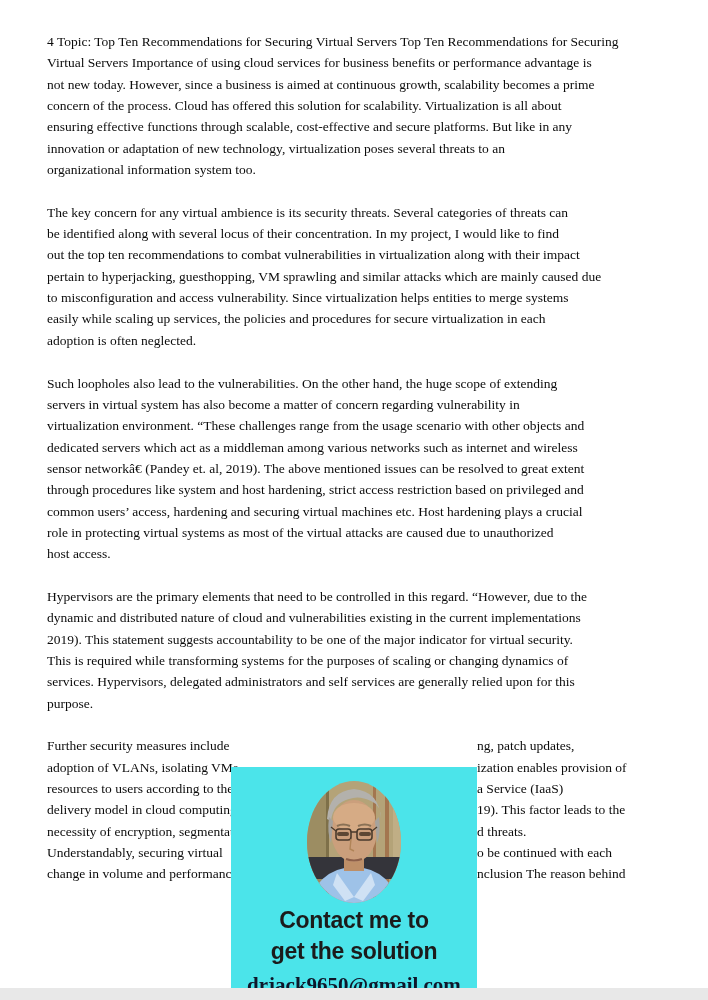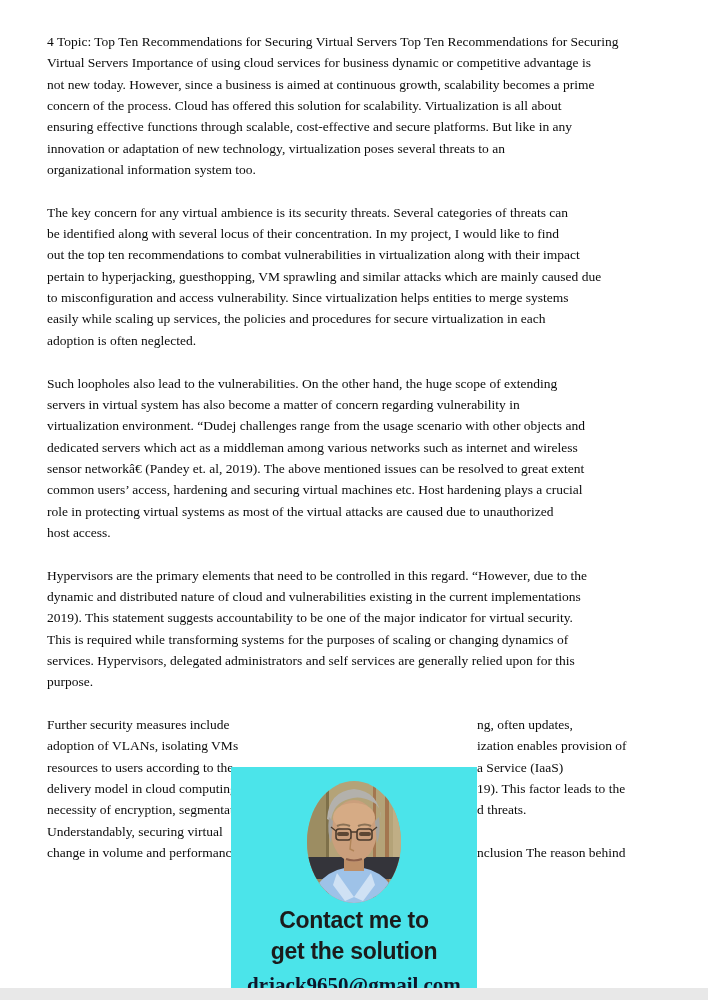--- a/index.html
+++ b/index.html
@@ -29,81 +29,83 @@
   }
 </style>
 </head>
 <body>
 
 <div class="page">
   <div class="content">
 
     <div class="para">
       <div class="ln">4 Topic: Top Ten Recommendations for Securing Virtual Servers Top Ten Recommendations for Securing</div>
-      <div class="ln">Virtual Servers Importance of using cloud services for business dynamic or competitive advantage is</div>
+      <div class="ln">Virtual Servers Importance of using cloud services for business benefits or performance advantage is</div>
       <div class="ln">not new today. However, since a business is aimed at continuous growth, scalability becomes a prime</div>
       <div class="ln">concern of the process. Cloud has offered this solution for scalability. Virtualization is all about</div>
       <div class="ln">ensuring effective functions through scalable, cost-effective and secure platforms. But like in any</div>
       <div class="ln">innovation or adaptation of new technology, virtualization poses several threats to an</div>
       <div class="ln">organizational information system too.</div>
     </div>
 
     <div class="para">
       <div class="ln">The key concern for any virtual ambience is its security threats. Several categories of threats can</div>
       <div class="ln">be identified along with several locus of their concentration. In my project, I would like to find</div>
       <div class="ln">out the top ten recommendations to combat vulnerabilities in virtualization along with their impact</div>
       <div class="ln">pertain to hyperjacking, guesthopping, VM sprawling and similar attacks which are mainly caused due</div>
       <div class="ln">to misconfiguration and access vulnerability. Since virtualization helps entities to merge systems</div>
       <div class="ln">easily while scaling up services, the policies and procedures for secure virtualization in each</div>
       <div class="ln">adoption is often neglected.</div>
     </div>
 
     <div class="para">
       <div class="ln">Such loopholes also lead to the vulnerabilities. On the other hand, the huge scope of extending</div>
       <div class="ln">servers in virtual system has also become a matter of concern regarding vulnerability in</div>
-      <div class="ln">virtualization environment. “Dudej challenges range from the usage scenario with other objects and</div>
+      <div class="ln">virtualization environment. “These challenges range from the usage scenario with other objects and</div>
       <div class="ln">dedicated servers which act as a middleman among various networks such as internet and wireless</div>
       <div class="ln">sensor networkâ€ (Pandey et. al, 2019). The above mentioned issues can be resolved to great extent</div>
+      <div class="ln">through procedures like system and host hardening, strict access restriction based on privileged and</div>
       <div class="ln">common users’ access, hardening and securing virtual machines etc. Host hardening plays a crucial</div>
       <div class="ln">role in protecting virtual systems as most of the virtual attacks are caused due to unauthorized</div>
       <div class="ln">host access.</div>
     </div>
 
     <div class="para">
       <div class="ln">Hypervisors are the primary elements that need to be controlled in this regard. “However, due to the</div>
       <div class="ln">dynamic and distributed nature of cloud and vulnerabilities existing in the current implementations</div>
       <div class="ln">2019). This statement suggests accountability to be one of the major indicator for virtual security.</div>
       <div class="ln">This is required while transforming systems for the purposes of scaling or changing dynamics of</div>
       <div class="ln">services. Hypervisors, delegated administrators and self services are generally relied upon for this</div>
       <div class="ln">purpose.</div>
     </div>
 
     <div class="para">
       <div class="ln">
         <span>Further security measures include</span>
-        <span class="frag-right">ng, often updates,</span>
+        <span class="frag-right">ng, patch updates,</span>
       </div>
       <div class="ln">
         <span>adoption of VLANs, isolating VMs</span>
         <span class="frag-right">ization enables provision of</span>
       </div>
       <div class="ln">
         <span>resources to users according to the</span>
         <span class="frag-right">a Service (IaaS)</span>
       </div>
       <div class="ln">
         <span>delivery model in cloud computing</span>
         <span class="frag-right">19). This factor leads to the</span>
       </div>
       <div class="ln">
         <span>necessity of encryption, segmentation</span>
         <span class="frag-right">d threats.</span>
       </div>
       <div class="ln">
         <span>Understandably, securing virtual</span>
+        <span class="frag-right">o be continued with each</span>
       </div>
       <div class="ln">
         <span>change in volume and performance</span>
         <span class="frag-right">nclusion The reason behind</span>
       </div>
     </div>
 
   </div>
 
   <div class="overlay" style="background: rgb(75, 228, 234);">

